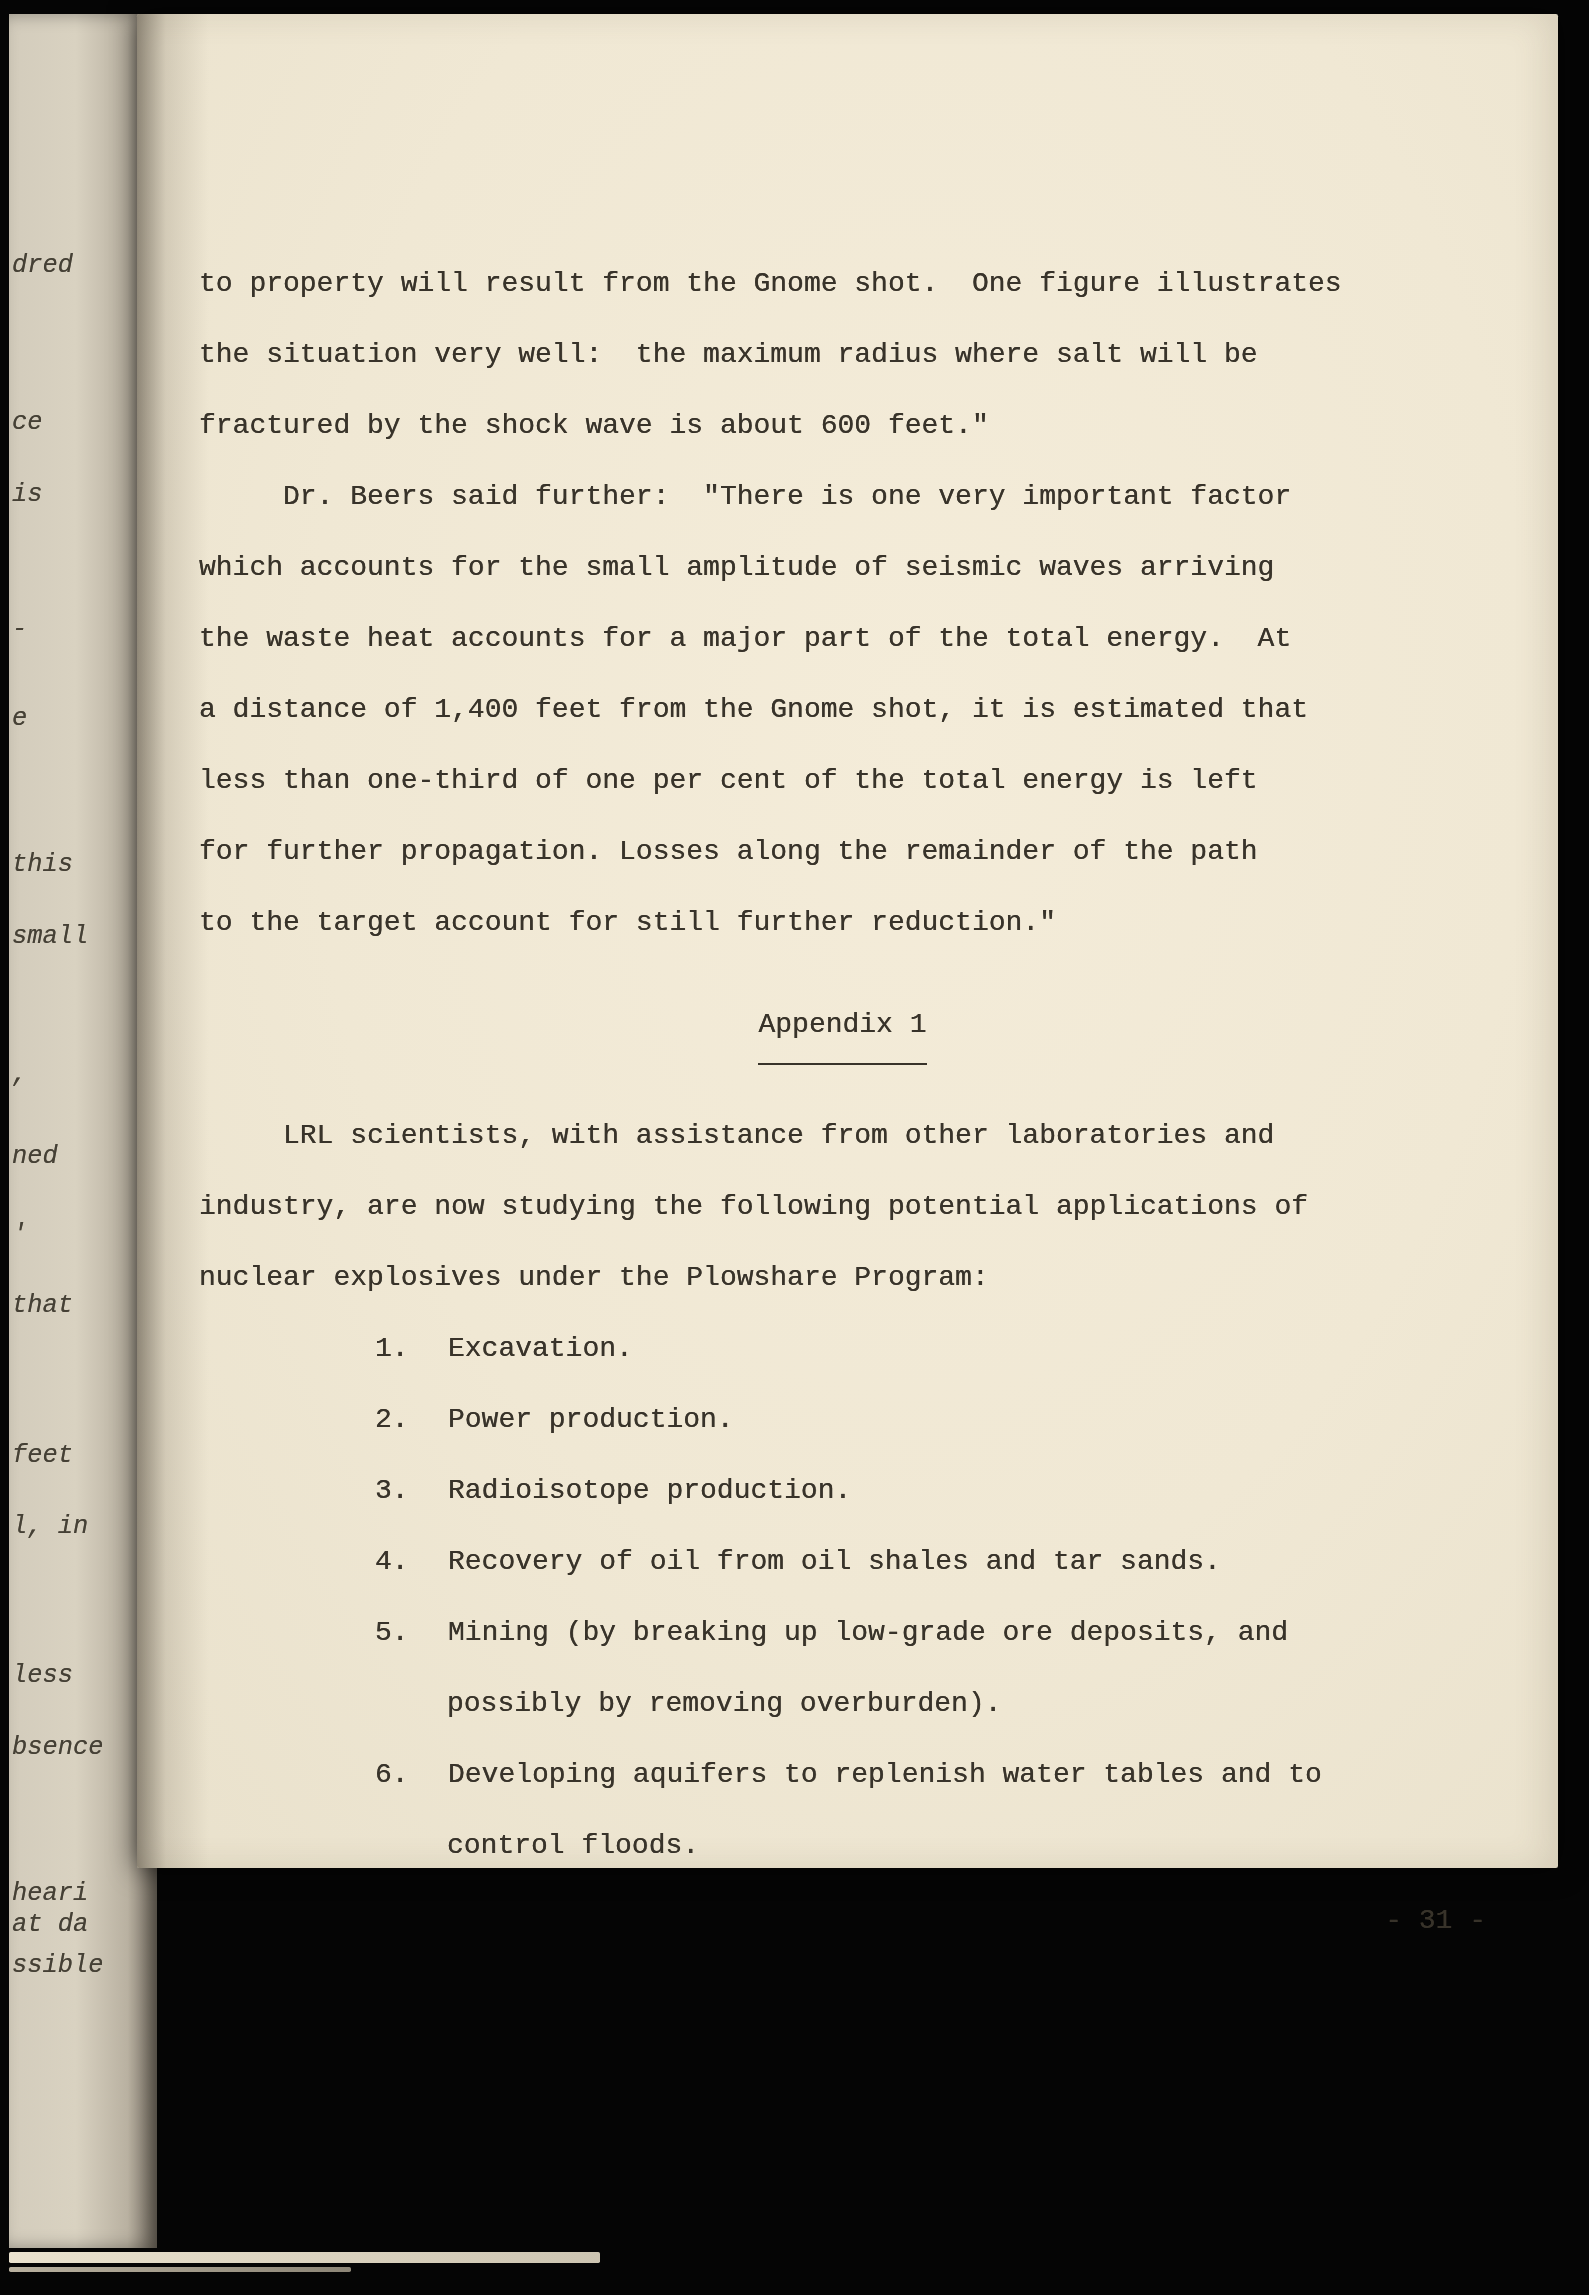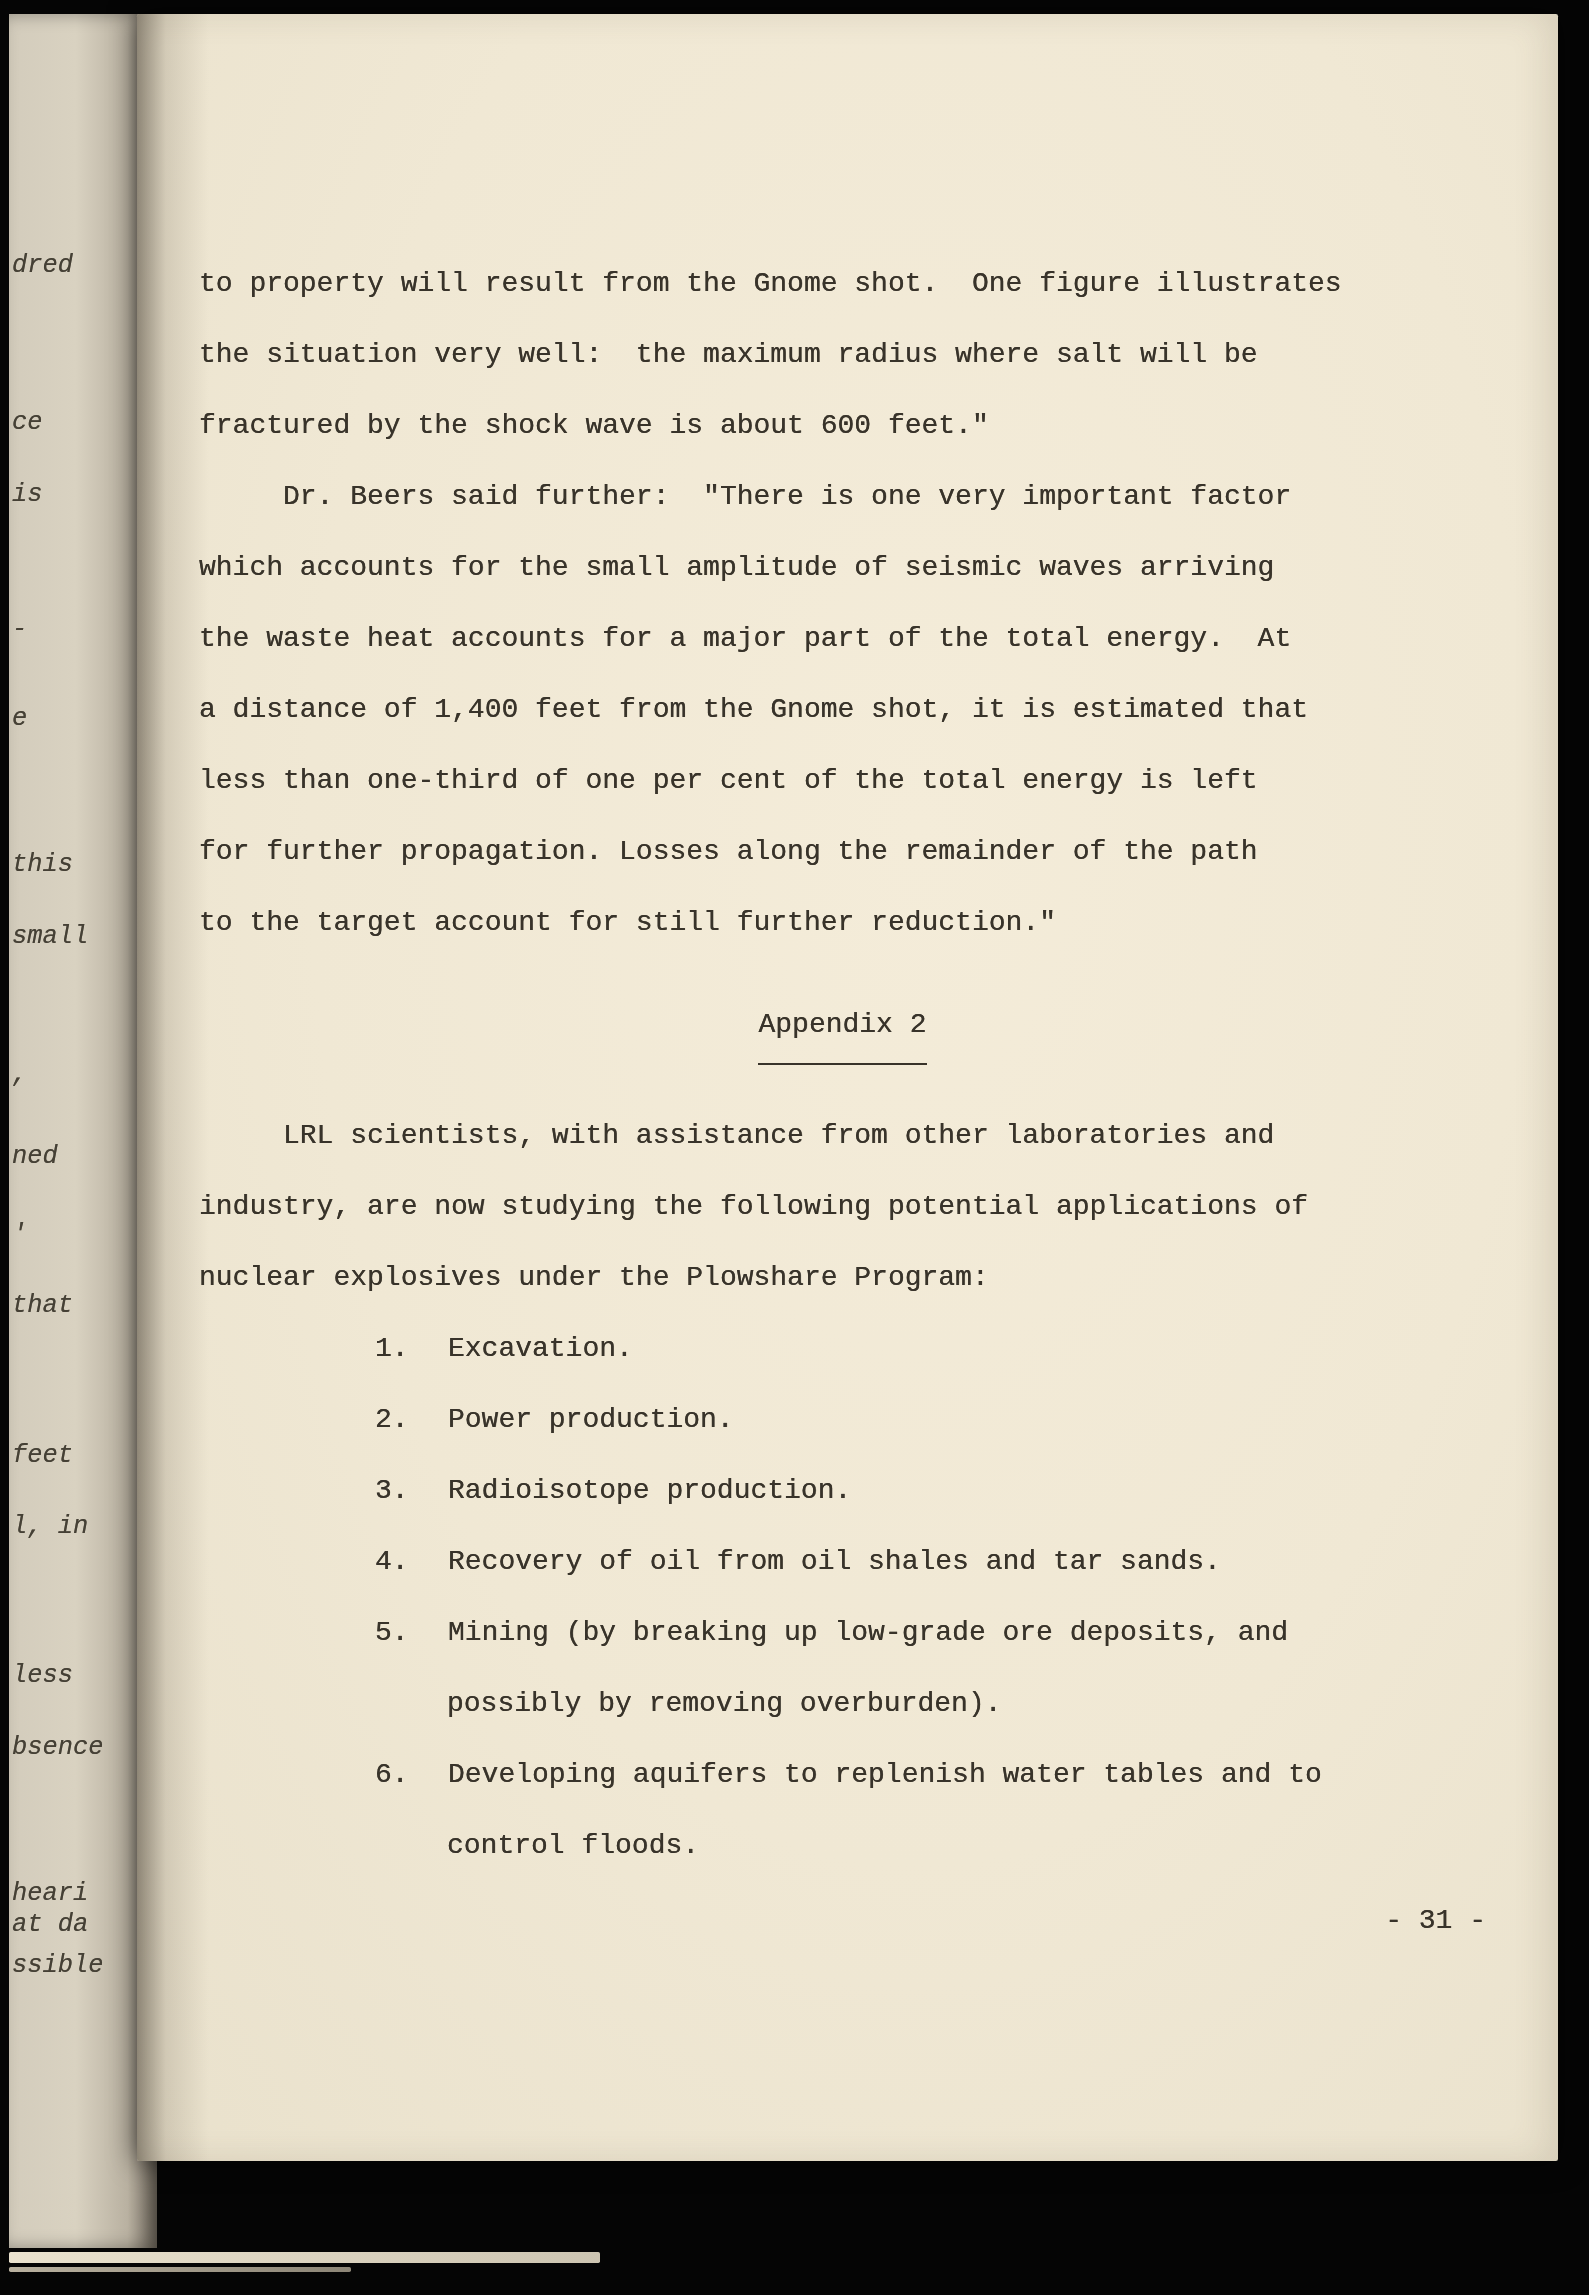--- a/index.html
+++ b/index.html
@@ -36,21 +36,21 @@
     white-space: pre;
     text-shadow: 0 0 0.6px rgba(64,58,48,0.6);
   }
 
   
   .page {
     position: absolute;
     left: 137px;
     top: 14.4px;
     right: 32px;
-    height: 2147px;
+    height: 1854px;
     background: radial-gradient(ellipse at 55% 38%, #f4ecd9 0%, #f0e8d4 55%, #e9e1cc 100%);
     border-radius: 2.2px;
     box-shadow: 0 0 28px rgba(0,0,0,0.65), inset -12px 0 33px rgba(90,80,60,0.14);
   }
   .page::before {
     content: "";
     position: absolute;
     left: 0; top: 0; bottom: 0;
     width: 72px;
     border-radius: 2.2px 0 0 2.2px;
@@ -155,21 +155,21 @@
         <div class="tline">     Dr. Beers said further:  "There is one very important factor</div>
         <div class="tline">which accounts for the small amplitude of seismic waves arriving</div>
         <div class="tline">the waste heat accounts for a major part of the total energy.  At</div>
         <div class="tline">a distance of 1,400 feet from the Gnome shot, it is estimated that</div>
         <div class="tline">less than one-third of one per cent of the total energy is left</div>
         <div class="tline">for further propagation. Losses along the remainder of the path</div>
         <div class="tline">to the target account for still further reduction."</div>
       </div>
 
       <div class="heading-wrap">
-        <span class="heading">Appendix 2</span>
+        <span class="heading">Appendix 1</span>
       </div>
 
       <div>
         <div class="tline">     LRL scientists, with assistance from other laboratories and</div>
         <div class="tline">industry, are now studying the following potential applications of</div>
         <div class="tline">nuclear explosives under the Plowshare Program:</div>
       </div>
 
       <div>
         <div class="lrow">

